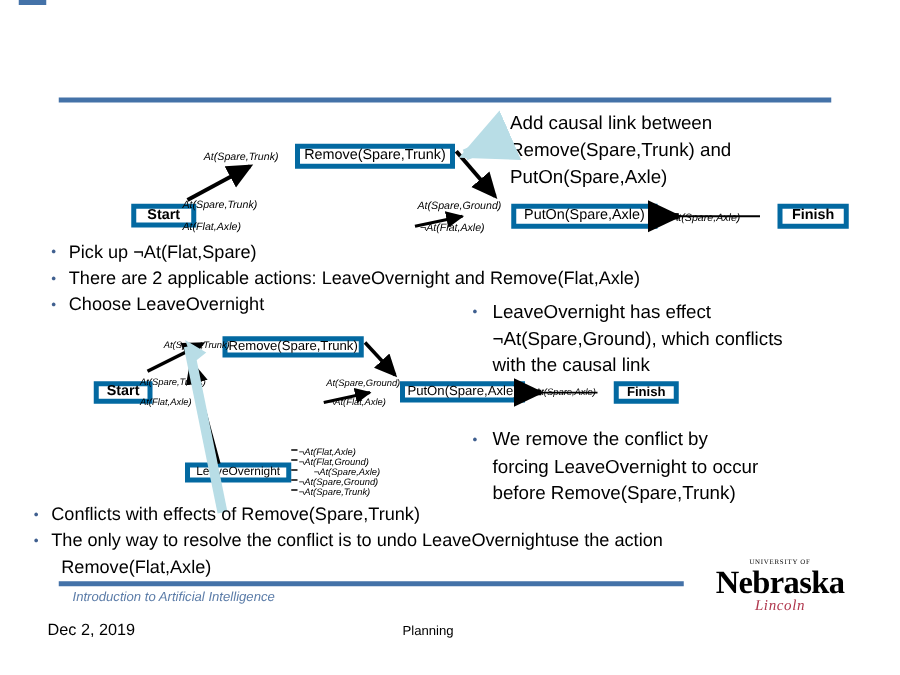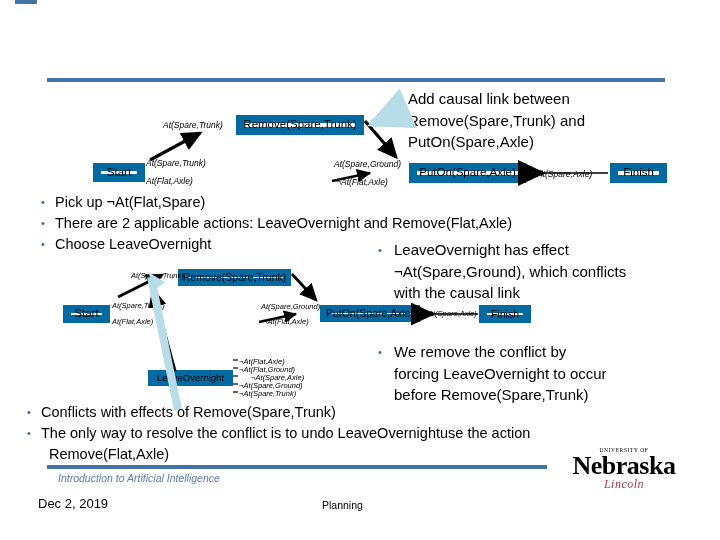--- a/index.html
+++ b/index.html
@@ -13,24 +13,24 @@
   .logo-rule{left:543px;top:468px;width:22px;height:4px;background:#4472a8;}
 
   .btxt{position:absolute;font-size:14.5px;line-height:19px;color:#000;}
   .bullet-row{position:absolute;font-size:14.5px;line-height:19px;}
   .bullet-row .b{position:absolute;left:0;top:0;font-size:11px;color:#3f5f8f;}
   .bullet-row .t{display:block;padding-left:14px;}
 
   .callout{position:absolute;font-size:15px;line-height:21.5px;color:#000;}
 
   
-  .dbox{position:absolute;border:8px solid #0369a1;background:#fff;
+  .dbox{position:absolute;border:4px solid #0369a1;background:#fff;
         font-size:11.5px;line-height:1;display:flex;align-items:center;
         justify-content:center;white-space:nowrap;padding:0 4px;box-sizing:border-box;}
-  .dbox.bold{font-weight:normal;font-size:11.5px;}
+  .dbox.bold{font-weight:bold;font-size:11.5px;margin-left:12px;}
   .dlabel{position:absolute;font-style:italic;font-size:8.5px;
           white-space:nowrap;color:#000;line-height:1;}
   .dlabel.sm{font-size:7.5px;}
   svg.ov{position:absolute;left:0;top:0;width:720px;height:540px;
          pointer-events:none;overflow:visible;}
 
   .footer-title{position:absolute;font-style:italic;font-size:10.5px;
                 color:#5b7ca8;}
   .footer-date{position:absolute;font-size:13px;color:#000;}
   .footer-topic{position:absolute;font-size:10.5px;color:#000;}

